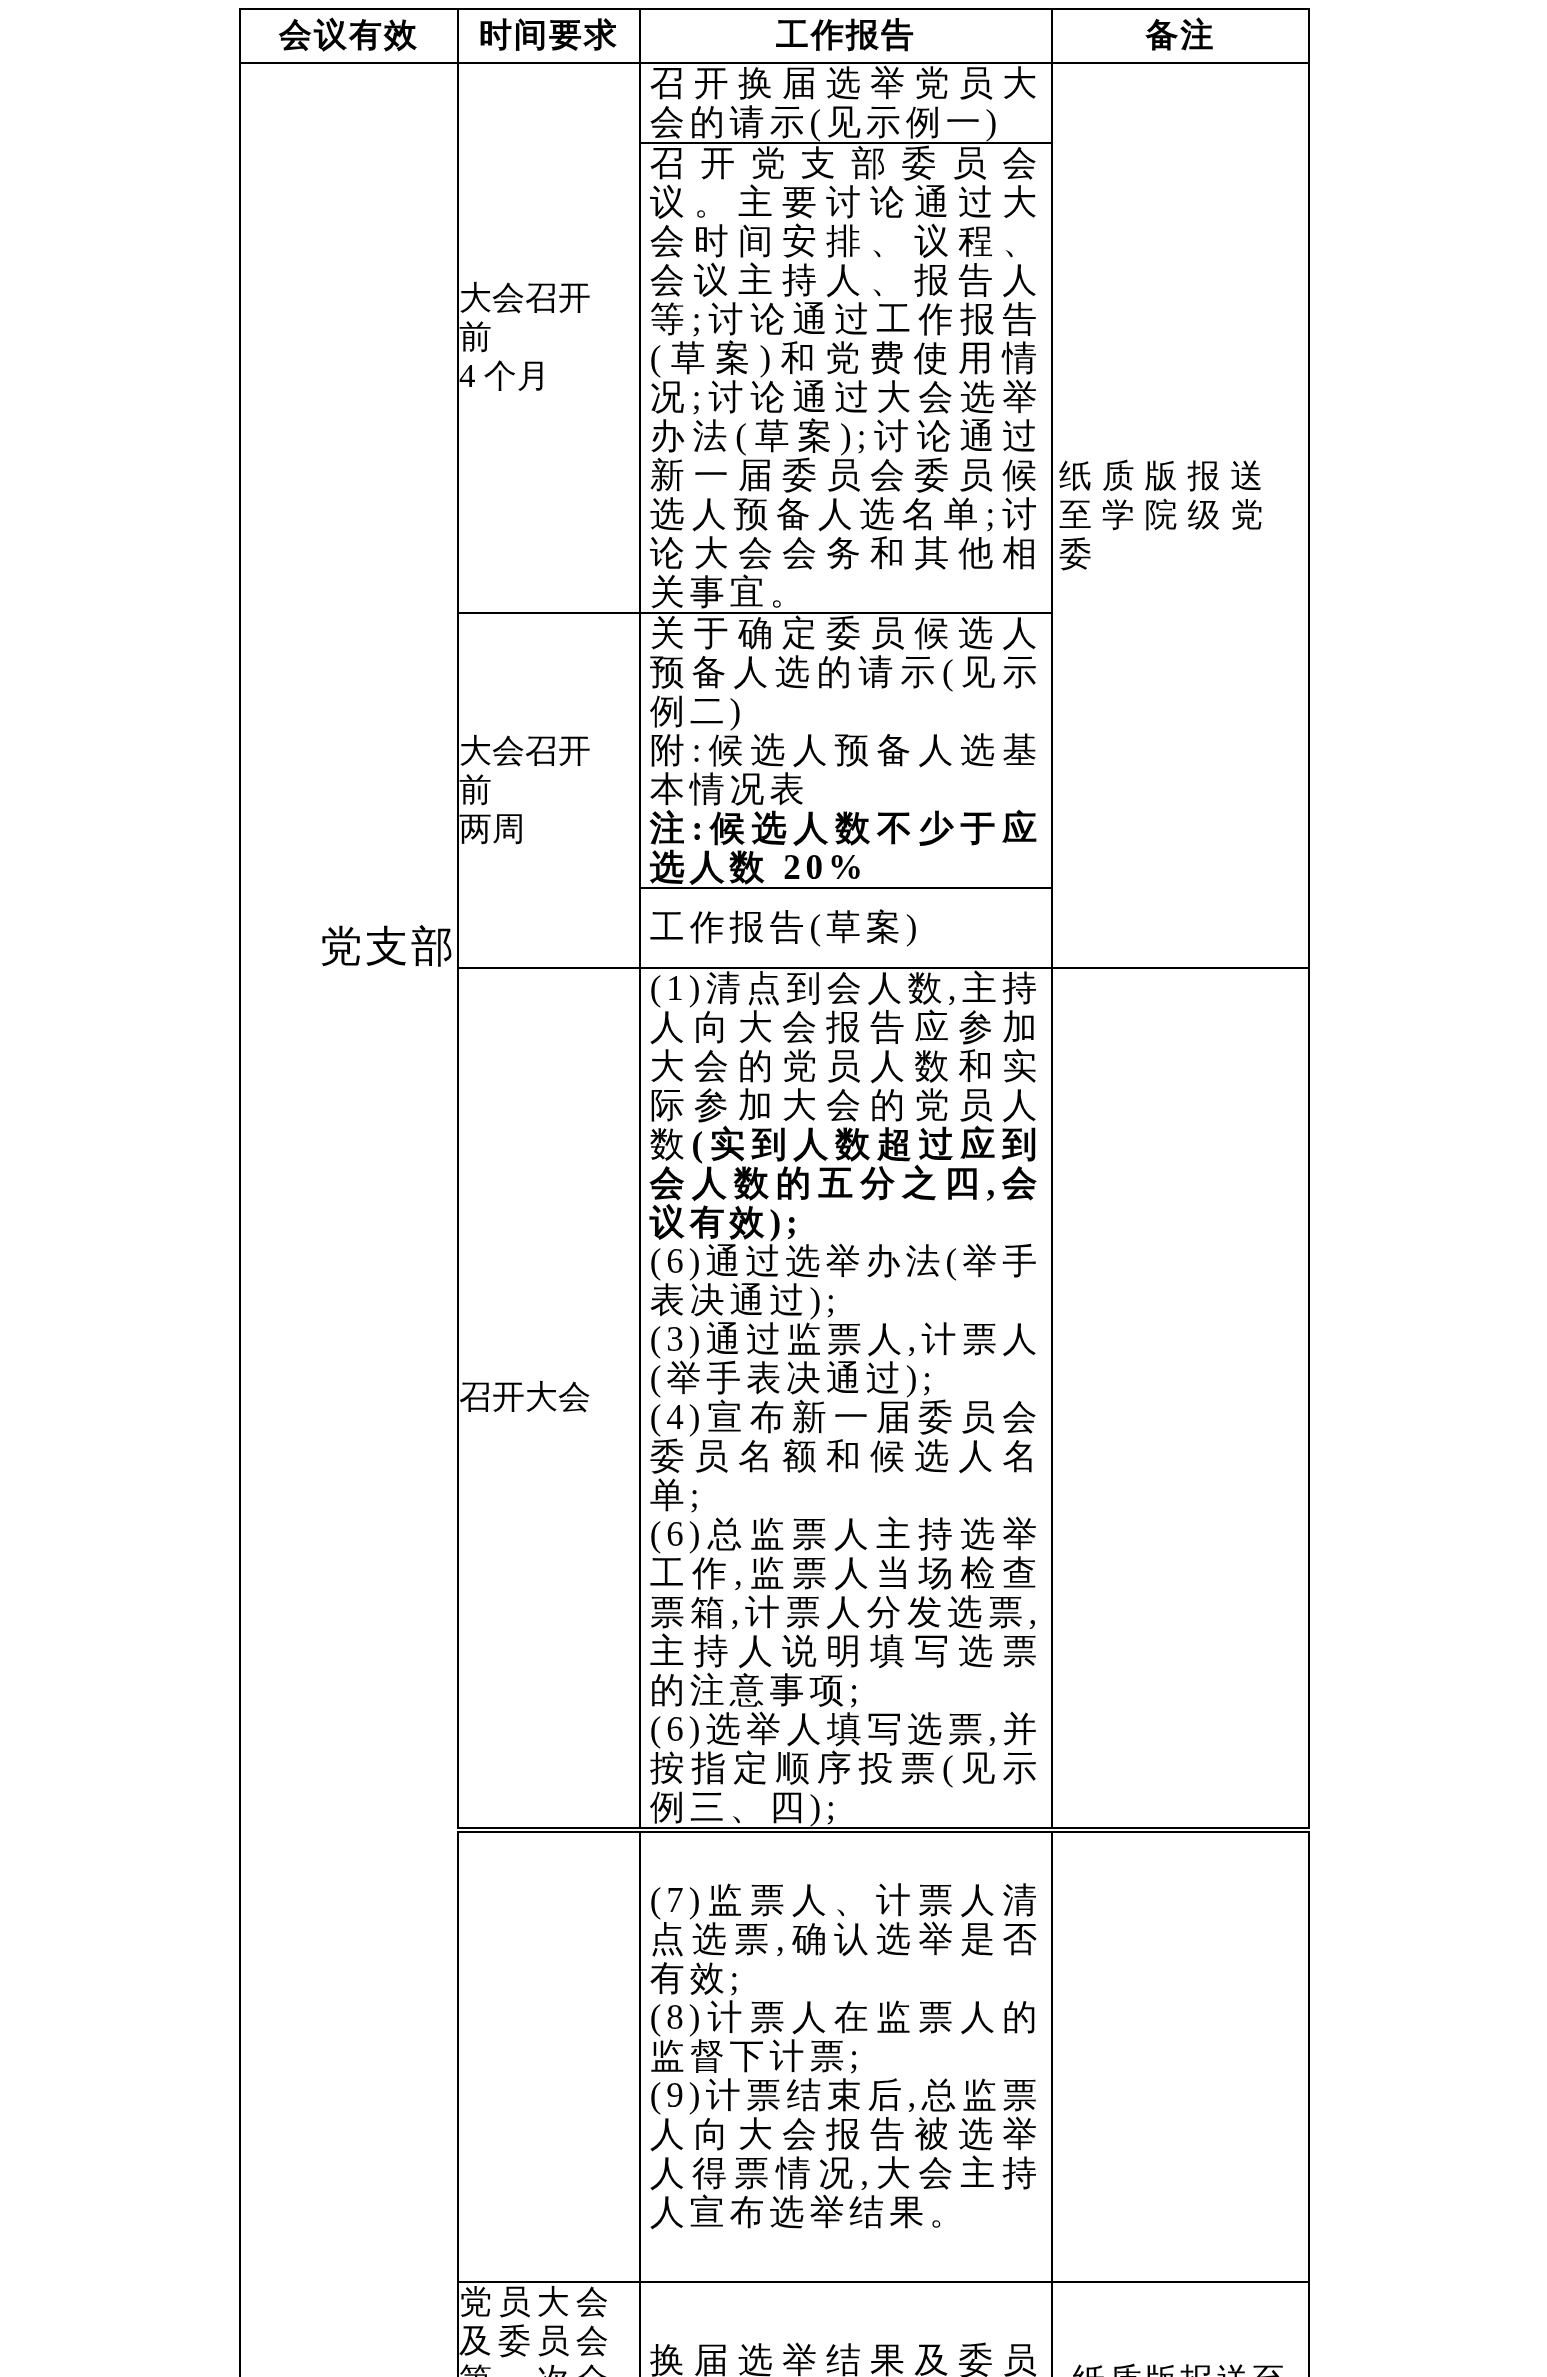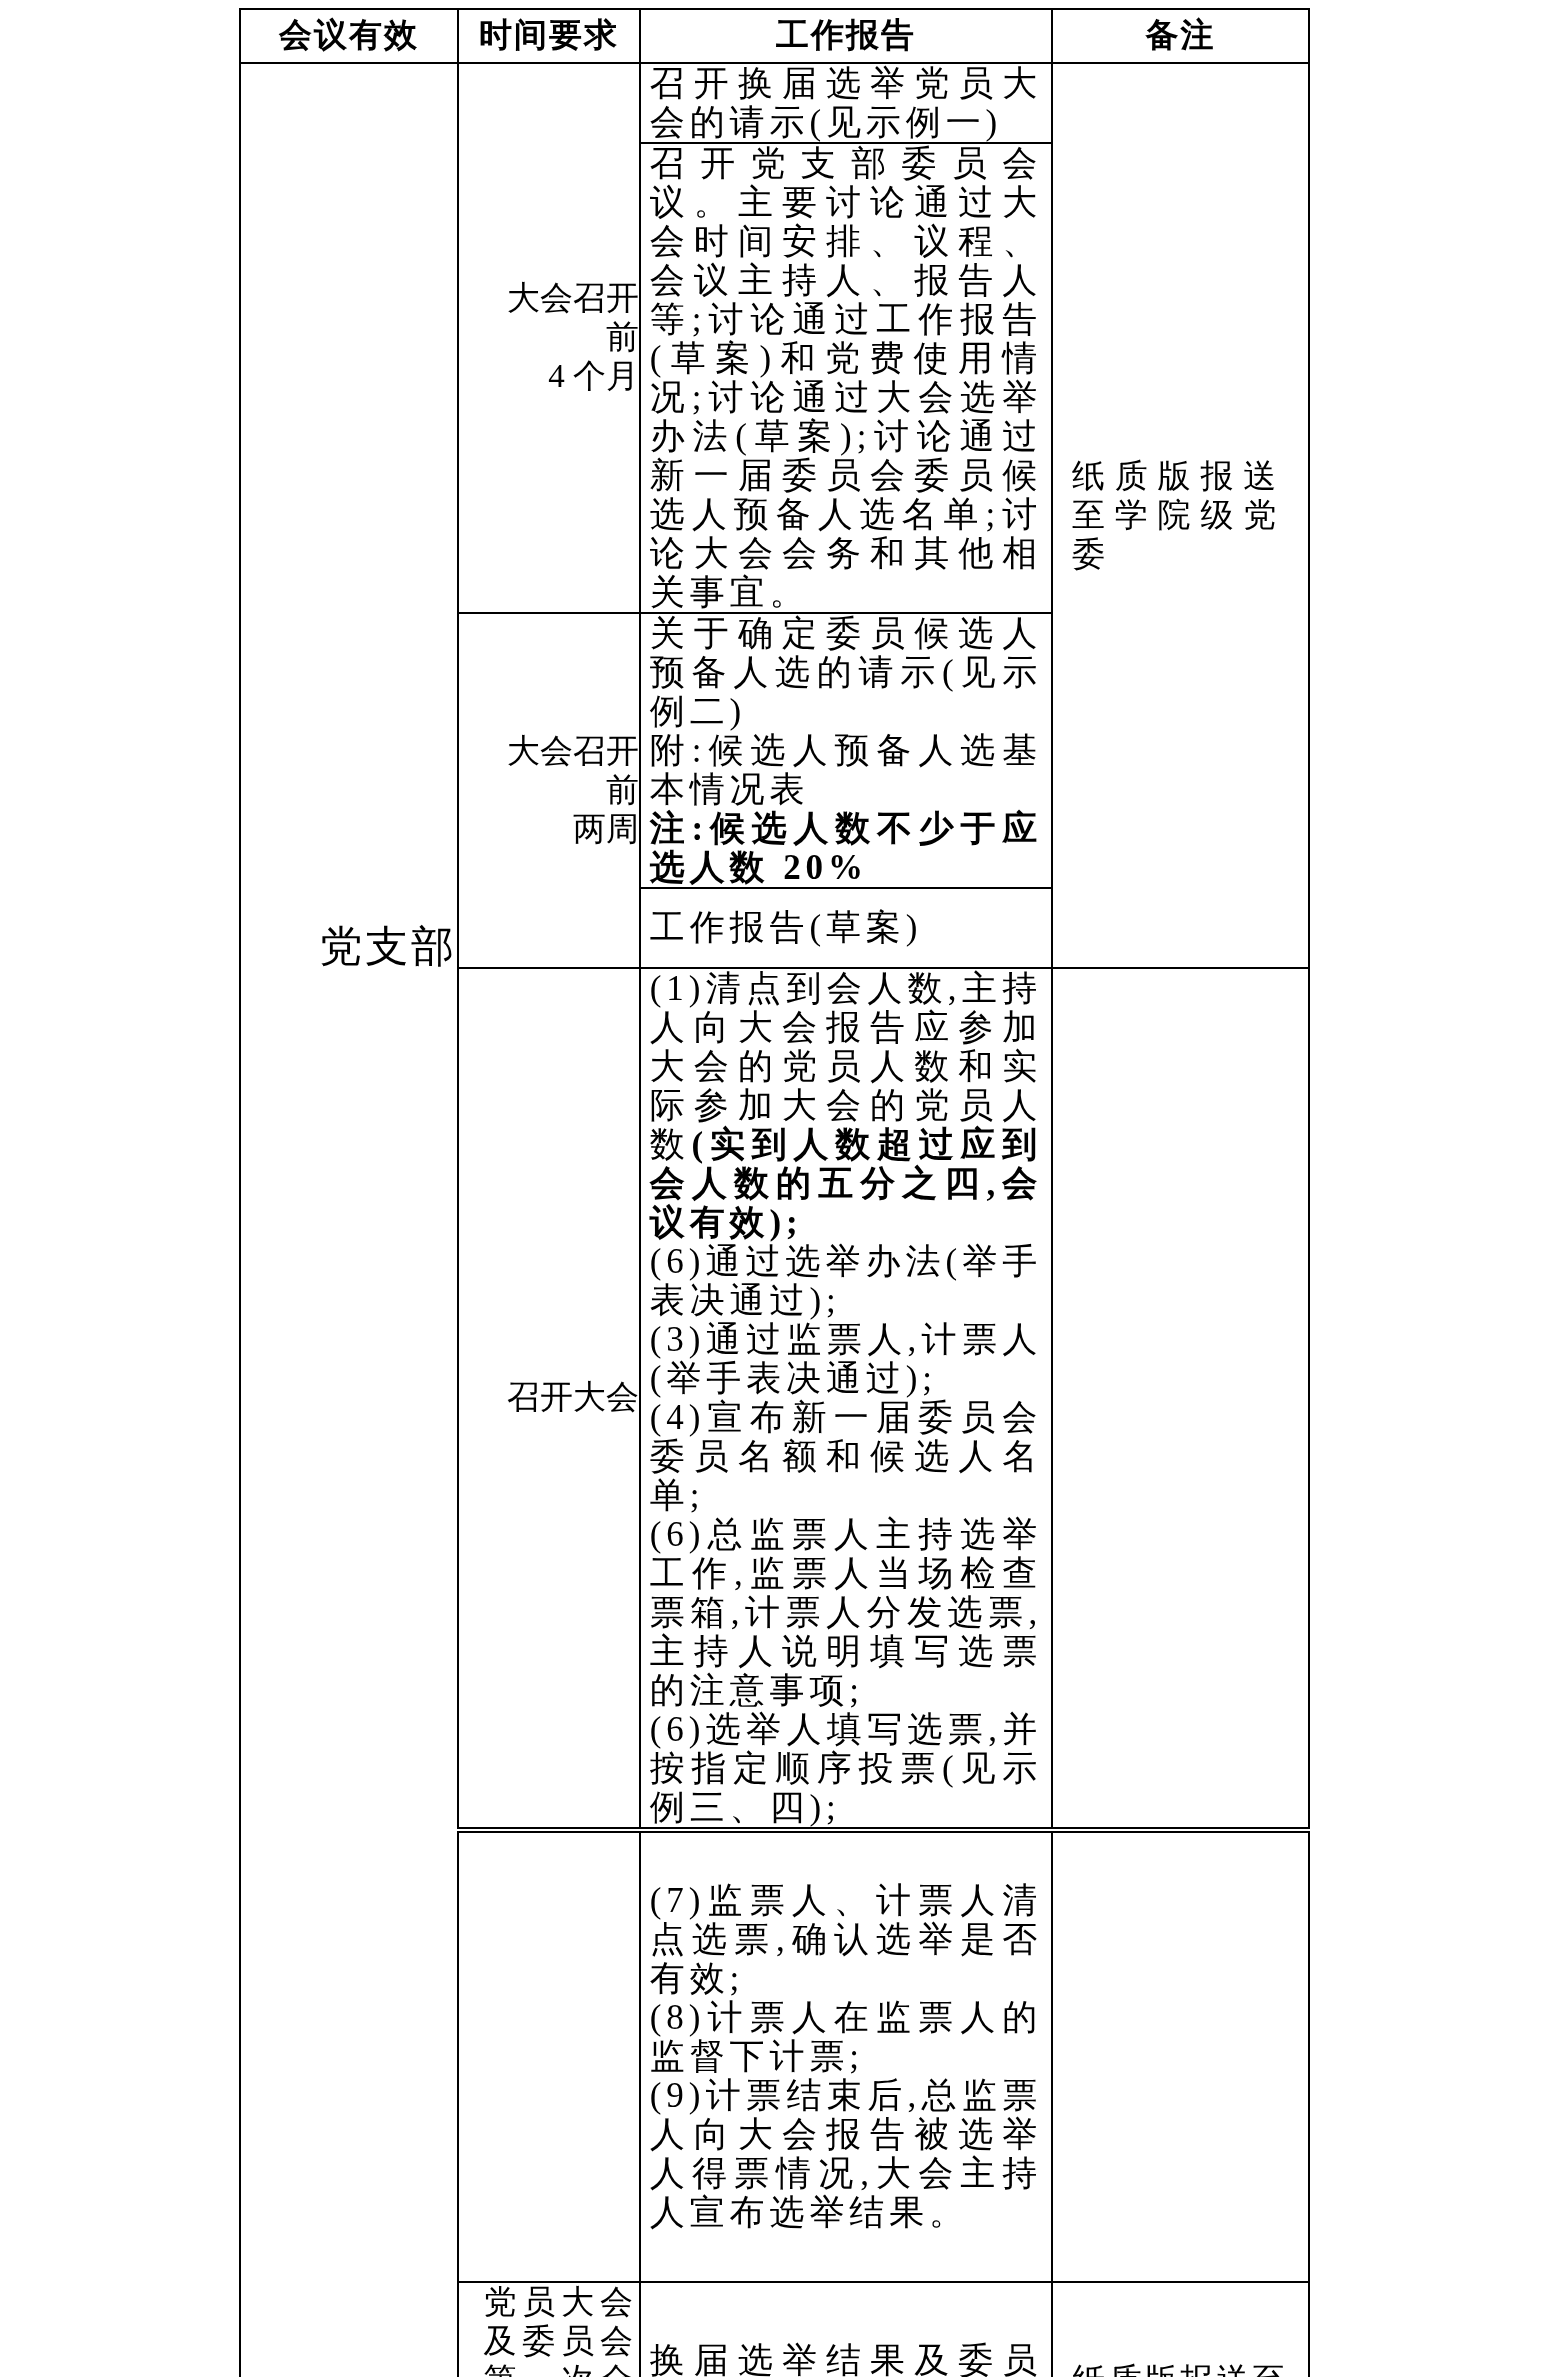--- a/index.html
+++ b/index.html
@@ -21,35 +21,35 @@
   tr.h0{height:54px} tr.h1{height:79px} tr.h2{height:434px} tr.h3{height:274px}
   tr.h4{height:80px} tr.h5{height:858px} tr.h6{height:452px} tr.h7{height:230px}
 
   .unit-cell {
     text-align:right; font-size:43px; letter-spacing:2.9px; line-height:39px;
     border-bottom:hidden; 
   }
   .unit-empty { border-top:hidden; }
 
   .time {
-    text-align:right; font-size:33px; line-height:39px; white-space:pre-line;margin-top:41px;
+    text-align:left; font-size:33px; line-height:39px; white-space:pre-line;margin-top:41px;
   }
   .time-last { letter-spacing:5.9px; }
 
   .mat {
     font-size:35px; line-height:39px; letter-spacing:4.9px;
     text-align:justify; text-align-last:left;
     padding:0 8.8px; vertical-align:middle;
   }
   .mat p { margin:0; }
   .b { font-weight:bold; }
 
   .note-top {
     font-size:33px; line-height:39px; letter-spacing:9.8px;
-    white-space:pre-line; text-align:left; padding-left:19px;
+    white-space:pre-line; text-align:left; padding-left:6px;
   }
   .note-bottom {
     font-size:33px; line-height:39px; letter-spacing:2.9px;
     white-space:pre-line; text-align:center;
   }
   
   .dbl { border-top:6.8px double #000; }
 </style>
 </head>
 <body>

